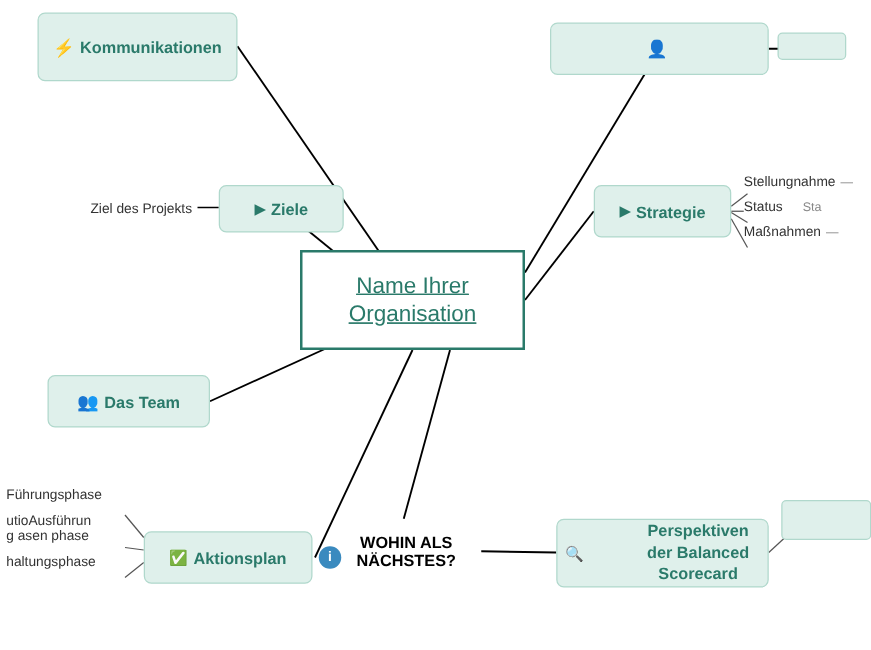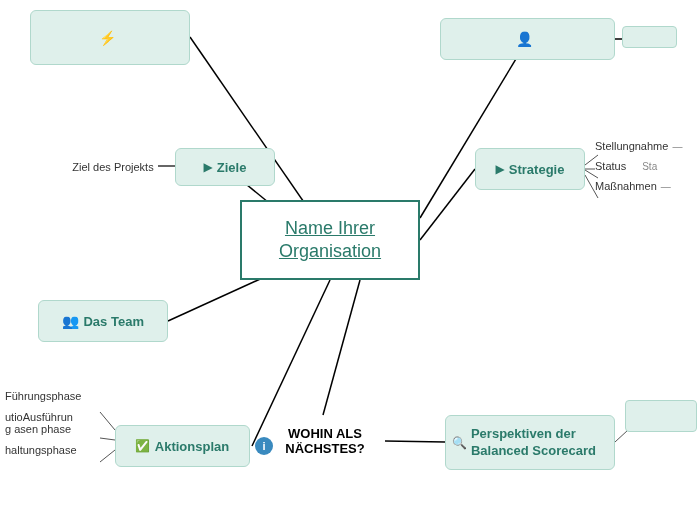--- a/index.html
+++ b/index.html
@@ -225,20 +225,21 @@
   </svg>
 
   <div class="node node-central">
     <span>
       <span>Name Ihrer</span><br><span>Organisation</span>
     </span>
   </div>
 
   <div class="node node-box node-green-light node-kommunikationen">
     <span class="icon-comm">⚡</span>
+    <span class="node-label">Kommunikationen</span>
   </div>
 
   <div class="node node-box node-green-light node-interessenvertreter">
     <span class="icon-person">👤</span>
   </div>
 
   <div class="interess-ext"></div>
 
   <div class="node node-ziel-label">
     <span style="font-size:11px;color:#333;">Ziel des Projekts</span>
@@ -288,18 +289,18 @@
   <div class="info-icon">
     <span>i</span>
   </div>
 
   <div class="node node-wohin">
     <span style="font-weight:bold;font-size:13px;color:#000;text-align:center;">WOHIN ALS NÄCHSTES?</span>
   </div>
 
   <div class="node node-box node-green-light node-perspektiven" style="width:170px;height:55px;top:415px;left:445px;display:flex;align-items:center;padding:6px;">
     <span class="icon-search">🔍</span>
-    <span class="node-label" style="font-size:13px;text-align:left;line-height:1.3;">Perspektiven der Balanced Scorecard</span>
+    <span class="node-label" style="font-size:13px;text-align:center;line-height:1.3;margin-left:38px;">Perspektiven der Balanced Scorecard</span>
   </div>
 
   <div class="node-right-partial"></div>
 
 </div>
 
 </body></html>

